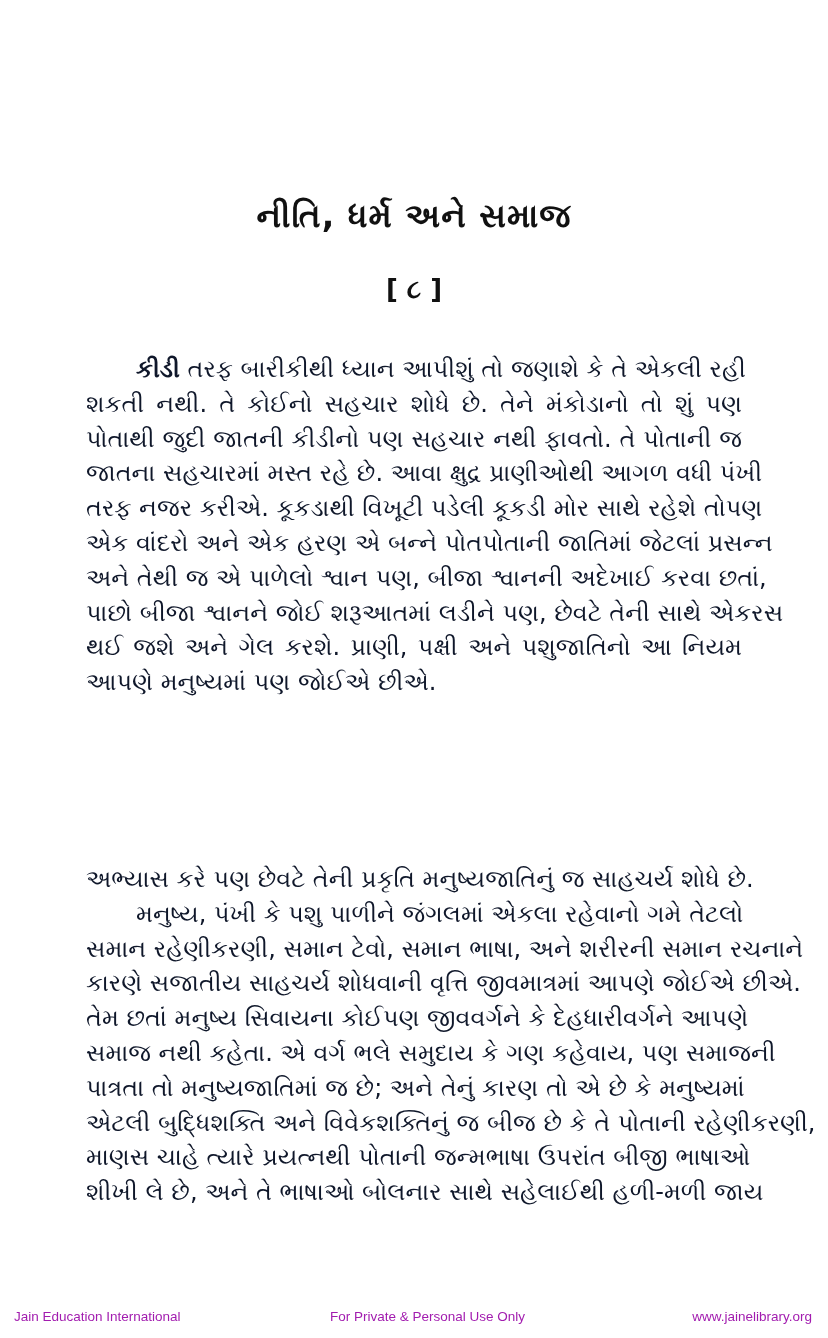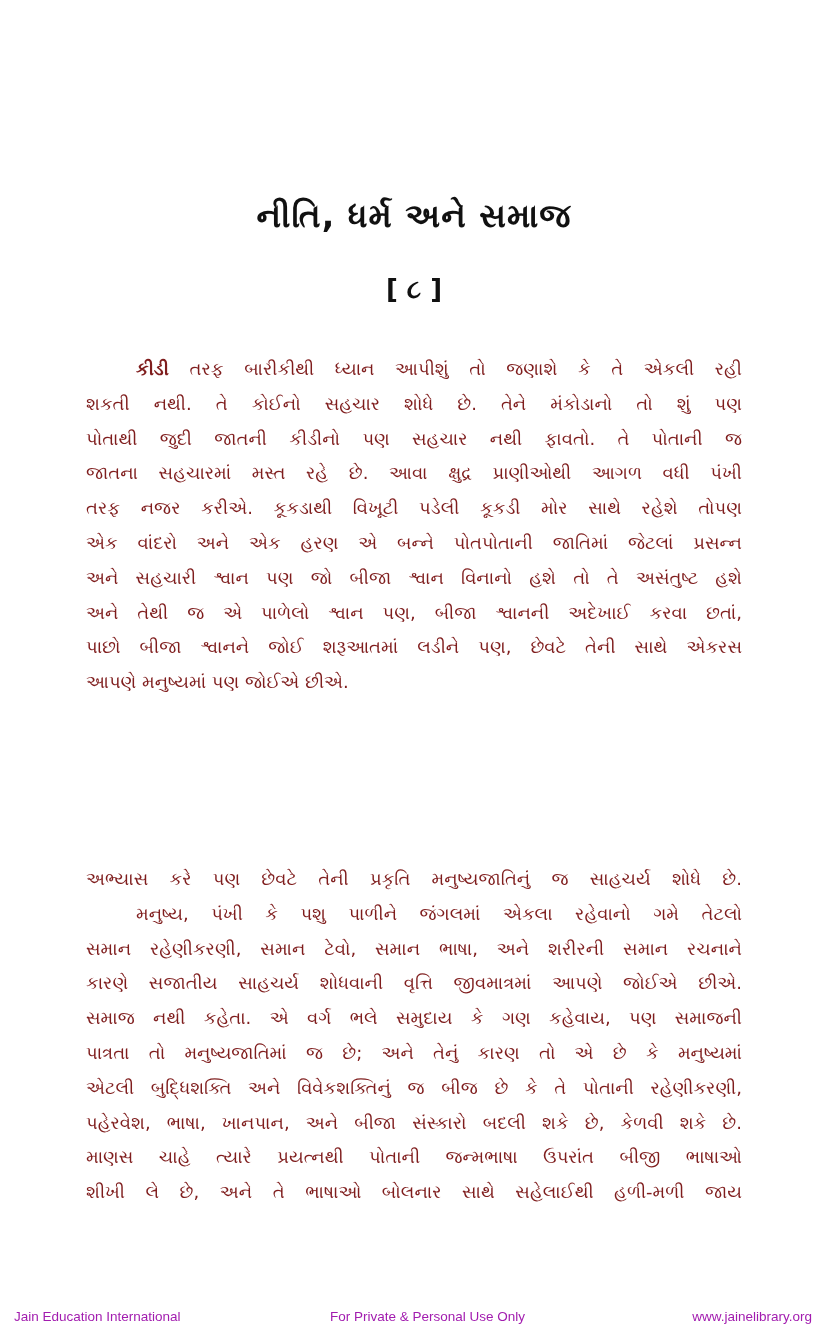--- a/index.html
+++ b/index.html
@@ -45,25 +45,25 @@
     }
     .para {
       position: absolute;
       left: 86px;
       width: 656px;
     }
     .line {
       display: block;
       height: 34.8px;
       line-height: 34.8px;
-      font-size: 18px;
+      font-size: 24px;
       white-space: nowrap;
       text-align: justify;
       text-align-last: justify;
-      color: #7f1d1d;
+      color: #0f172a;
     }
     .line.last {
       text-align-last: left;
     }
     .line.indent {
       padding-left: 50px;
     }
     .lead-word {
       font-weight: bold;
     }
@@ -96,35 +96,35 @@
   <div class="title">નીતિ, ધર્મ અને સમાજ</div>
   <div class="chapter-num">[ ૮ ]</div>
 
   <div class="para" id="para1">
     <span class="line indent"><span class="lead-word">કીડી</span> <span>તરફ બારીકીથી ધ્યાન આપીશું તો જણાશે કે તે એકલી રહી</span></span>
     <span class="line">શકતી નથી. તે કોઈનો સહચાર શોધે છે. તેને મંકોડાનો તો શું પણ</span>
     <span class="line">પોતાથી જુદી જાતની કીડીનો પણ સહચાર નથી ફાવતો. તે પોતાની જ</span>
     <span class="line">જાતના સહચારમાં મસ્ત રહે છે. આવા ક્ષુદ્ર પ્રાણીઓથી આગળ વધી પંખી</span>
     <span class="line">તરફ નજર કરીએ. કૂકડાથી વિખૂટી પડેલી કૂકડી મોર સાથે રહેશે તોપણ</span>
     <span class="line">એક વાંદરો અને એક હરણ એ બન્ને પોતપોતાની જાતિમાં જેટલાં પ્રસન્ન</span>
-    <span class="line">અને સહચારી શ્વાન પણ જો બીજા શ્વાન વિનાનો હશે તો તે અસંતુષ્ટ હશે</span>
     <span class="line">અને તેથી જ એ પાળેલો શ્વાન પણ, બીજા શ્વાનની અદેખાઈ કરવા છતાં,</span>
     <span class="line">પાછો બીજા શ્વાનને જોઈ શરૂઆતમાં લડીને પણ, છેવટે તેની સાથે એકરસ</span>
+    <span class="line">થઈ જશે અને ગેલ કરશે. પ્રાણી, પક્ષી અને પશુજાતિનો આ નિયમ</span>
     <span class="line last">આપણે મનુષ્યમાં પણ જોઈએ છીએ.</span>
   </div>
 
   <div class="para" id="para2">
     <span class="line">અભ્યાસ કરે પણ છેવટે તેની પ્રકૃતિ મનુષ્યજાતિનું જ સાહચર્ય શોધે છે.</span>
     <span class="line indent">મનુષ્ય, પંખી કે પશુ પાળીને જંગલમાં એકલા રહેવાનો ગમે તેટલો</span>
     <span class="line">સમાન રહેણીકરણી, સમાન ટેવો, સમાન ભાષા, અને શરીરની સમાન રચનાને</span>
     <span class="line">કારણે સજાતીય સાહચર્ય શોધવાની વૃત્તિ જીવમાત્રમાં આપણે જોઈએ છીએ.</span>
+    <span class="line">તેમ છતાં મનુષ્ય સિવાયના કોઈપણ જીવવર્ગને કે દેહધારીવર્ગને આપણે</span>
     <span class="line">સમાજ નથી કહેતા. એ વર્ગ ભલે સમુદાય કે ગણ કહેવાય, પણ સમાજની</span>
     <span class="line">પાત્રતા તો મનુષ્યજાતિમાં જ છે; અને તેનું કારણ તો એ છે કે મનુષ્યમાં</span>
     <span class="line">એટલી બુદ્ધિશક્તિ અને વિવેકશક્તિનું જ બીજ છે કે તે પોતાની રહેણીકરણી,</span>
-    <span class="line">પહેરવેશ, ભાષા, ખાનપાન, અને બીજા સંસ્કારો બદલી શકે છે, કેળવી શકે છે.</span>
     <span class="line">માણસ ચાહે ત્યારે પ્રયત્નથી પોતાની જન્મભાષા ઉપરાંત બીજી ભાષાઓ</span>
     <span class="line">શીખી લે છે, અને તે ભાષાઓ બોલનાર સાથે સહેલાઈથી હળી-મળી જાય</span>
   </div>
 
   <div class="footer">
     <span class="f-left">Jain Education International</span>
     <span class="f-center">For Private &amp; Personal Use Only</span>
     <span class="f-right">www.jainelibrary.org</span>
   </div>
 

